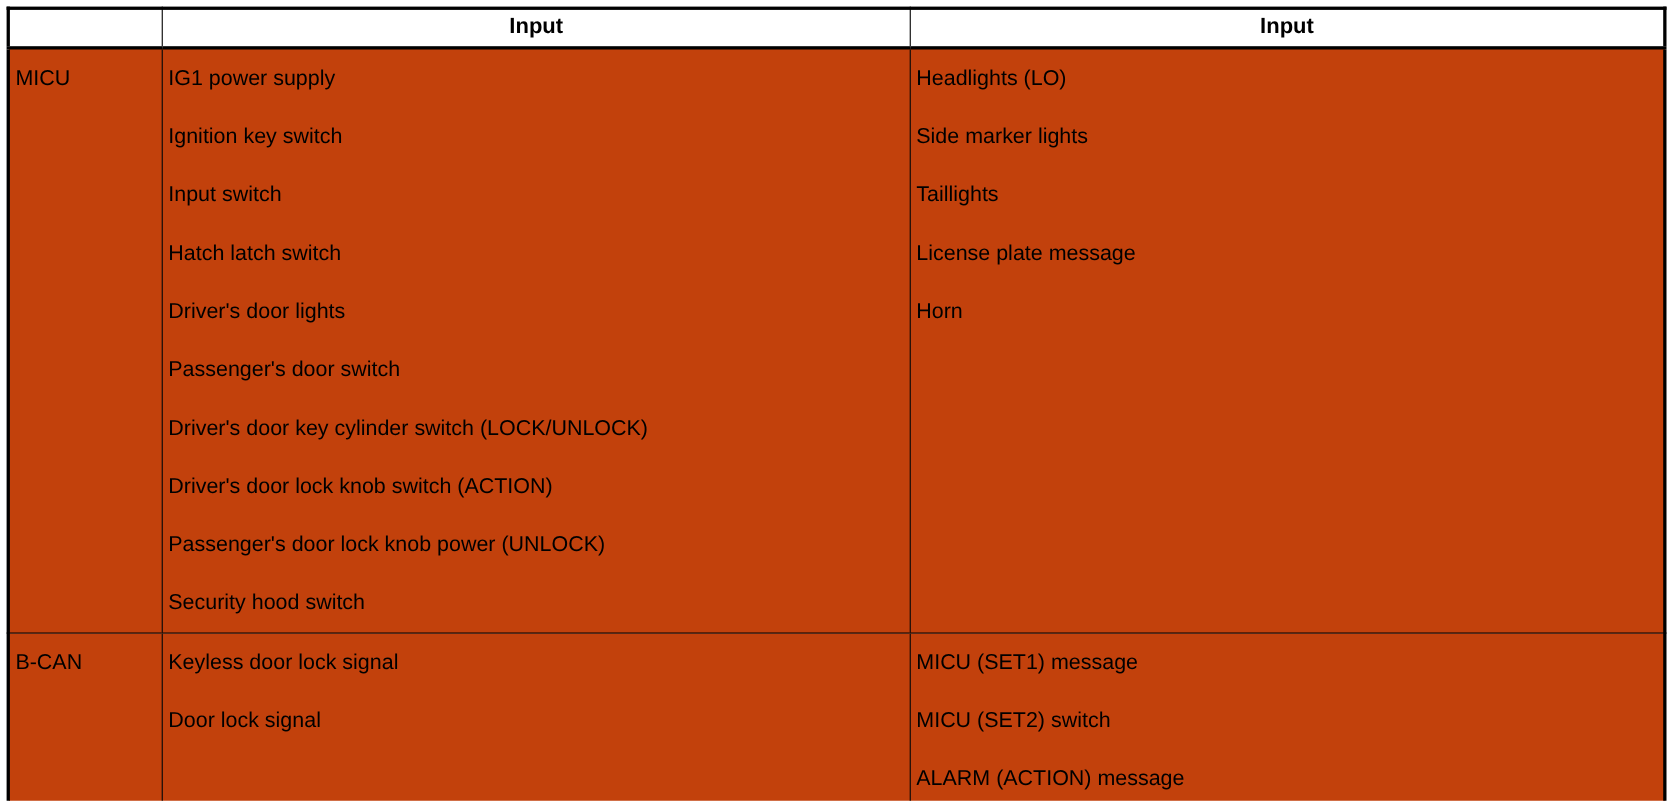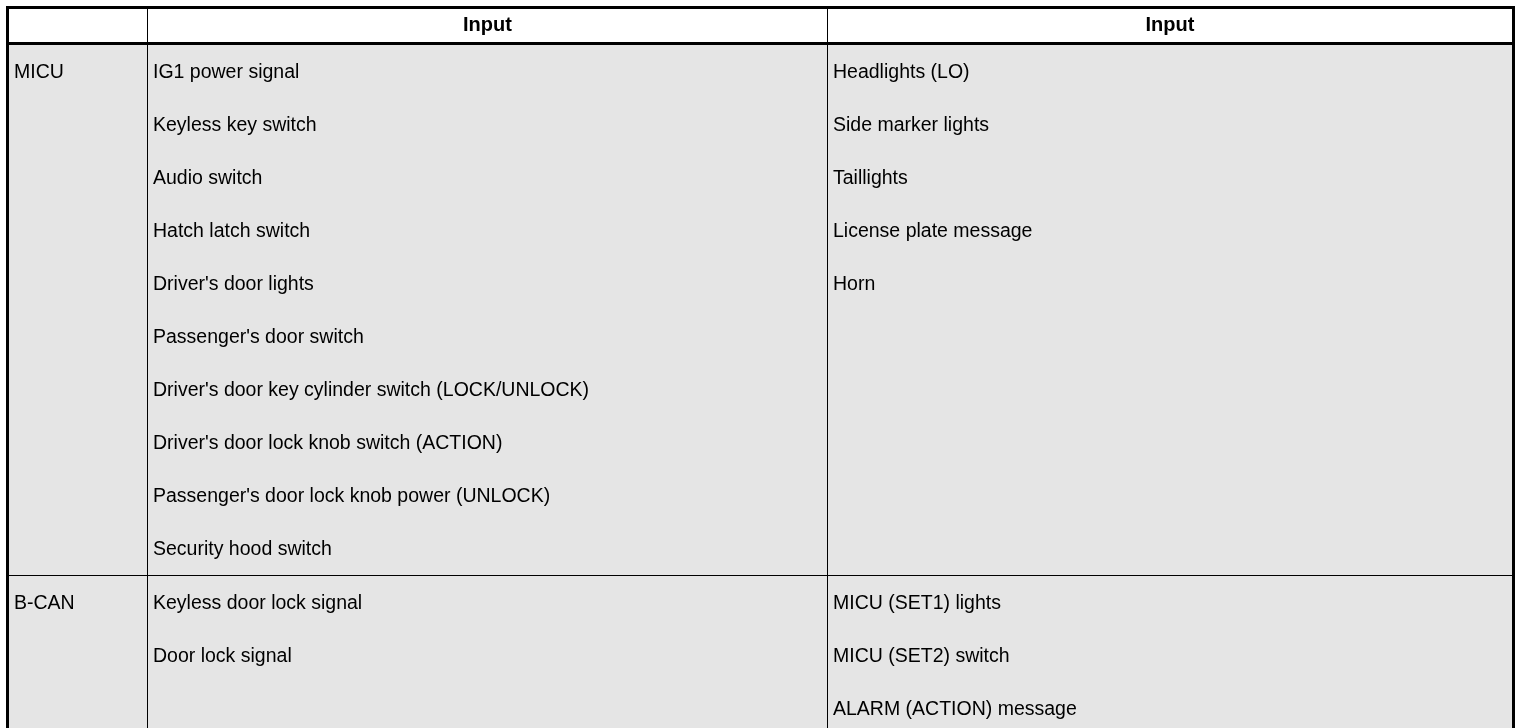--- a/index.html
+++ b/index.html
@@ -40,21 +40,21 @@
     padding: 4px 0 6px 0;
     background: #ffffff;
   }
   th.hdr:first-child { border-left: none; }
   td.cell {
     border-left: 1px solid #000000;
     border-top: 1px solid #000000;
     vertical-align: top;
     font-size: 19.5px;
     padding: 0 4px 0 5px;
-    background: #e5e5e5;
+    background: #c2410c;
   }
   td.cell:first-child { border-left: none; }
   .line {
     height: 53px;
     display: flex;
     align-items: center;
     white-space: nowrap;
     overflow: hidden;
   }
 </style>
@@ -74,23 +74,23 @@
         <th class="hdr">Input</th>
         <th class="hdr">Input</th>
       </tr>
     </thead>
     <tbody>
       <tr>
         <td class="cell">
           <div class="line">MICU</div>
         </td>
         <td class="cell">
-          <div class="line">IG1 power signal</div>
-          <div class="line">Keyless key switch</div>
-          <div class="line">Audio switch</div>
+          <div class="line">IG1 power supply</div>
+          <div class="line">Ignition key switch</div>
+          <div class="line">Input switch</div>
           <div class="line">Hatch latch switch</div>
           <div class="line">Driver's door lights</div>
           <div class="line">Passenger's door switch</div>
           <div class="line">Driver's door key cylinder switch (LOCK/UNLOCK)</div>
           <div class="line">Driver's door lock knob switch (ACTION)</div>
           <div class="line">Passenger's door lock knob power (UNLOCK)</div>
           <div class="line">Security hood switch</div>
         </td>
         <td class="cell">
           <div class="line">Headlights (LO)</div>
@@ -102,20 +102,20 @@
       </tr>
       <tr>
         <td class="cell">
           <div class="line">B-CAN</div>
         </td>
         <td class="cell">
           <div class="line">Keyless door lock signal</div>
           <div class="line">Door lock signal</div>
         </td>
         <td class="cell">
-          <div class="line">MICU (SET1) lights</div>
+          <div class="line">MICU (SET1) message</div>
           <div class="line">MICU (SET2) switch</div>
           <div class="line">ALARM (ACTION) message</div>
         </td>
       </tr>
     </tbody>
   </table>
 </div>
 
 </body></html>

